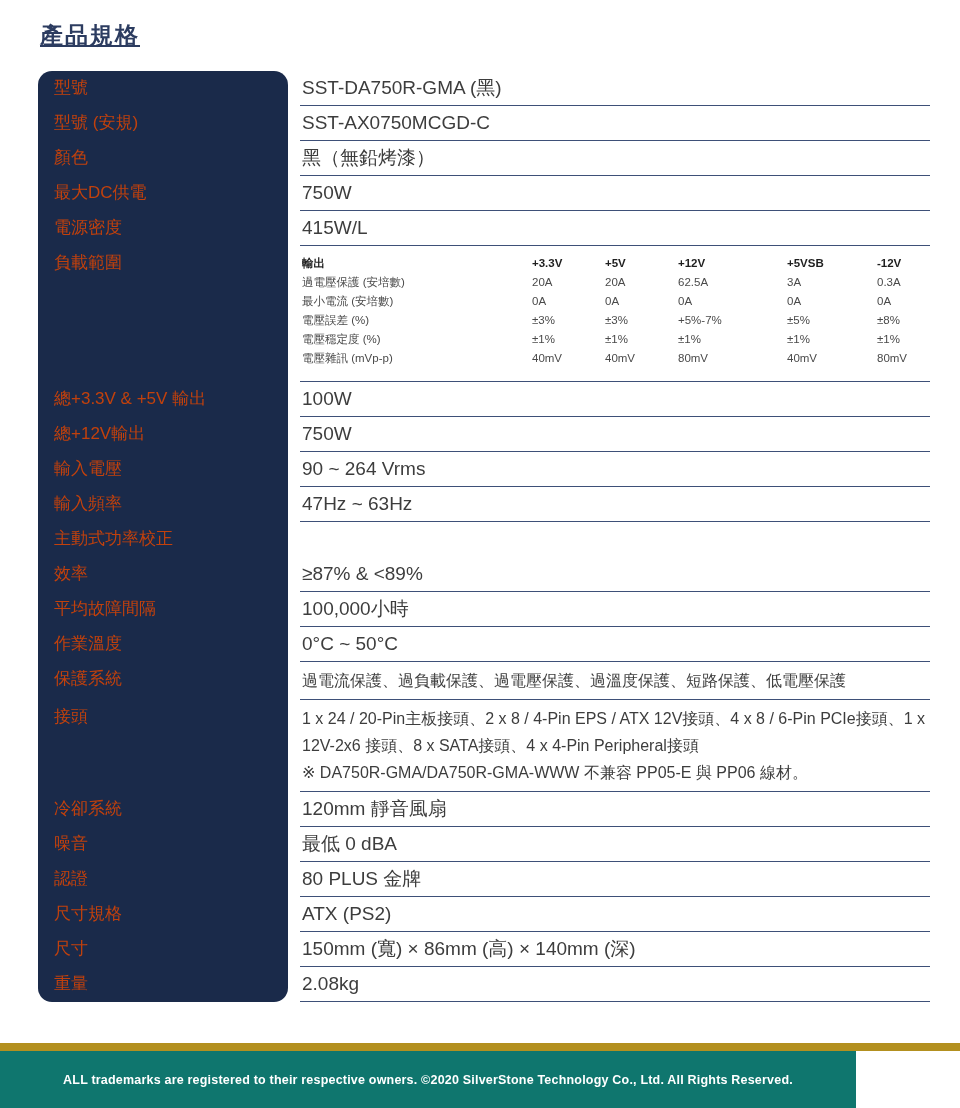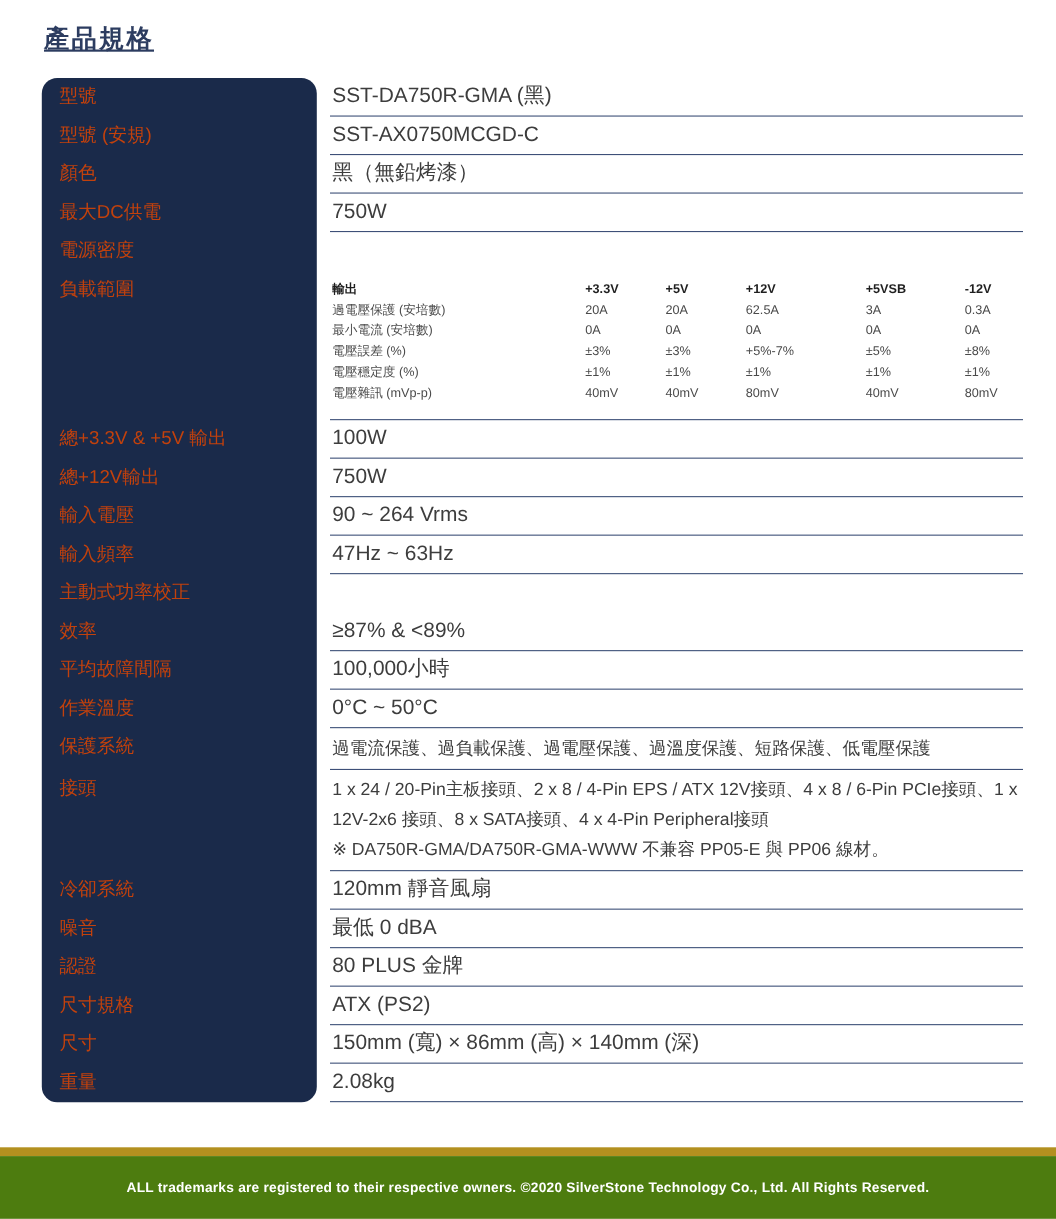--- a/index.html
+++ b/index.html
@@ -46,22 +46,22 @@
   
   .ltable { font-size: 11.5px; line-height: 19px; color: #4a4a4a; }
   .lt-row { display: grid; grid-template-columns: 230px 73px 73px 109px 90px 1fr; }
   .lt-head { font-weight: bold; color: #1f1f1f; }
 
   .footer-accent {
     position: absolute; left: 0; top: 1043px; width: 960px; height: 8px;
     background: #b3901f;
   }
   .footer-bar {
-    position: absolute; left: 0; top: 1051px; width: 960px; height: 57px;
-    background: #4d7c0f; display: flex; align-items: center; justify-content: center;
+    position: absolute; left: 0; top: 1051px; width: 856px; height: 57px;
+    background: #0f766e; display: flex; align-items: center; justify-content: center;
   }
   .footer-text {
     color: #ffffff; font-size: 12.5px; font-weight: bold; letter-spacing: 0.2px;
   }
 </style>
 </head>
 <body>
 
 <div class="screen">
 
@@ -86,20 +86,21 @@
         <div class="cell-value">黑（無鉛烤漆）</div>
       </div>
 
       <div class="row">
         <div class="cell-label">最大DC供電</div>
         <div class="cell-value">750W</div>
       </div>
 
       <div class="row">
         <div class="cell-label">電源密度</div>
+        <div class="cell-value">415W/L</div>
       </div>
 
       <div class="row">
         <div class="cell-label">負載範圍</div>
         <div class="cell-value table-host">
           <div class="ltable">
             <div class="lt-row lt-head">
               <div>輸出</div>
               <div>+3.3V</div>
               <div>+5V</div>

